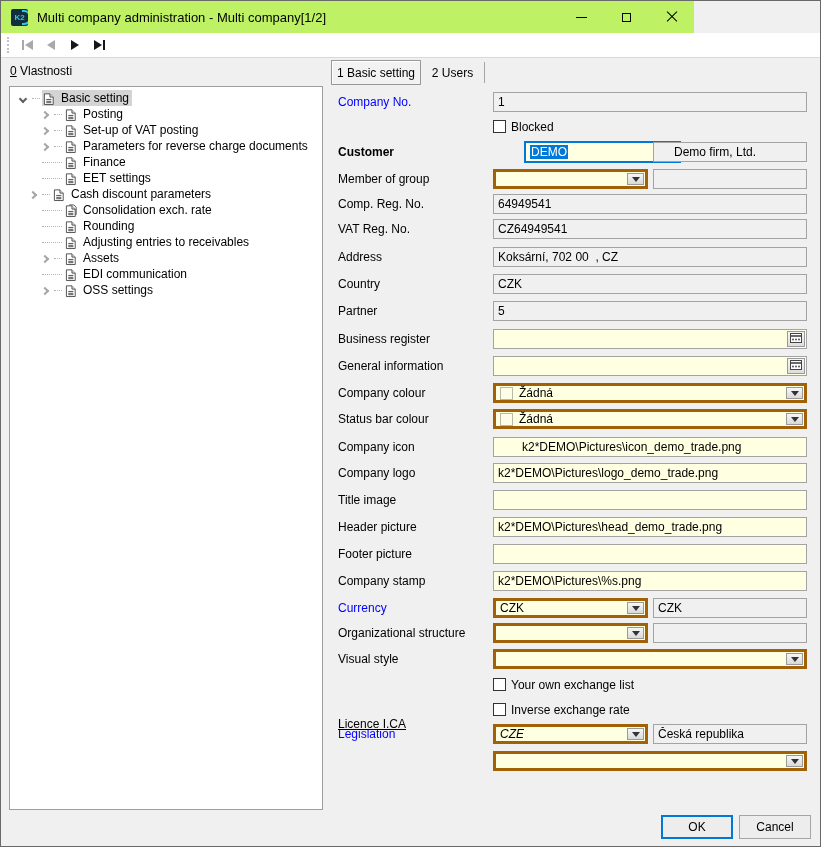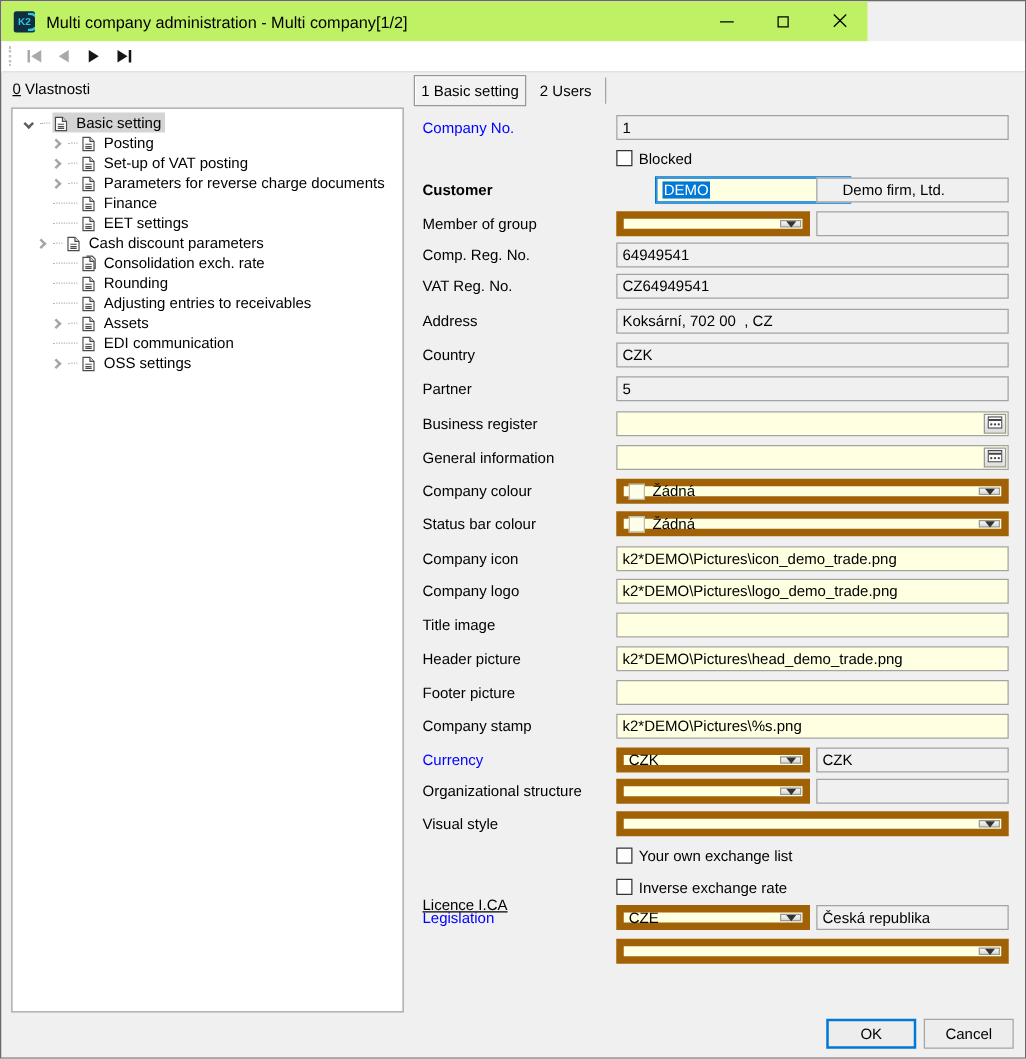--- a/index.html
+++ b/index.html
@@ -52,21 +52,21 @@
   .tab-inactive { position:absolute; left:420px; top:61px; width:64px; height:21px; border-right:1px solid #a5a5a5; display:flex; align-items:center; justify-content:center; font-size:12px; }
 
   
   .lbl { position:absolute; font-size:12px; white-space:nowrap; color:#000; }
   .lbl-link { color:#0000ff; }
   .lbl-bold { font-weight:bold; }
   .field { position:absolute; height:20px; border:1px solid #a3a3a3; font-size:12px; display:flex; align-items:center; overflow:hidden; }
   .bg-gray { background:#f0f0f0; }
   .bg-yellow { background:#ffffe1; }
   .val { padding-left:4px; white-space:pre; overflow:hidden; }
-  .combo { position:absolute; height:20px; border:6px solid #a16207; background:#ffffe1; font-size:12px; display:flex; align-items:center; }
+  .combo { position:absolute; height:20px; border:3px solid #a16207; background:#ffffe1; font-size:12px; display:flex; align-items:center; }
   .combo.focus { border:1px solid #0078d7; box-shadow:0 0 0 1px #0078d7; }
   .combo-btn { position:absolute; right:1px; top:1px; bottom:1px; width:17px; background:linear-gradient(#f7f7f7,#d9d9d9); border:1px solid #999999; display:flex; align-items:center; justify-content:center; }
   .arrow-down { width:0; height:0; border-left:4px solid transparent; border-right:4px solid transparent; border-top:5px solid #333; }
   .sel { background:#0078d7; color:#ffffff; padding:0 1px; }
   .swatch { width:13px; height:13px; background:#fdfde8; border:1px solid #b9b9a6; margin-left:4px; margin-right:6px; flex:none; }
   .mini-btn { position:absolute; right:1px; top:1px; width:18px; height:16px; background:linear-gradient(#f7f7f7,#dddddd); border:1px solid #999999; display:flex; align-items:center; justify-content:center; }
   .cbx { position:absolute; width:13px; height:13px; background:#ffffff; border:1px solid #333333; }
   .cbx-label { position:absolute; font-size:12px; white-space:nowrap; }
 
   
@@ -415,21 +415,21 @@
       </div>
       <div class="lbl" style="left: 337px; top: 411px;">Status bar colour</div>
       <div class="combo" style="left: 492px; top: 408px; width: 314px;">
         <span class="swatch"></span>
         <span>Žádná</span>
         <div class="combo-btn">
           <div class="arrow-down"></div>
         </div>
       </div>
       <div class="lbl" style="left: 337px; top: 439px;">Company icon</div>
-      <div class="field bg-yellow" style="left: 492px; top: 436px; width: 314px;">
+      <div class="field bg-yellow" style="left: 492px; top: 436px; width: 314px; padding-left: 24px;">
         <span class="val">k2*DEMO\Pictures\icon_demo_trade.png</span>
       </div>
       <div class="lbl" style="left: 337px; top: 465px;">Company logo</div>
       <div class="field bg-yellow" style="left: 492px; top: 462px; width: 314px;">
         <span class="val">k2*DEMO\Pictures\logo_demo_trade.png</span>
       </div>
       <div class="lbl" style="left: 337px; top: 492px;">Title image</div>
       <div class="field bg-yellow" style="left: 492px; top: 489px; width: 314px;">
         <span class="val"></span>
       </div>
@@ -470,21 +470,21 @@
         <span class="val"></span>
         <div class="combo-btn">
           <div class="arrow-down"></div>
         </div>
       </div>
       <div class="cbx" style="left: 492px; top: 677px;"></div>
       <div class="cbx-label" style="left: 510px; top: 677px;">Your own exchange list</div>
       <div class="cbx" style="left: 492px; top: 702px;"></div>
       <div class="cbx-label" style="left: 510px; top: 702px;">Inverse exchange rate</div>
       <div class="lbl lbl-link" style="left: 337px; top: 726px;">Legislation</div>
-      <div class="combo" style="left: 492px; top: 723px; width: 155px;">
+      <div class="combo" style="left: 492px; top: 723px; width: 155px; font-style: italic;">
         <span class="val">CZE</span>
         <div class="combo-btn">
           <div class="arrow-down"></div>
         </div>
       </div>
       <div class="field bg-gray" style="left: 652px; top: 723px; width: 154px;">
         <span class="val">Česká republika</span>
       </div>
       <div class="lbl" style="left: 337px; top: 716px; text-decoration: underline;">Licence I.CA</div>
       <div class="combo" style="left: 492px; top: 750px; width: 314px;">

